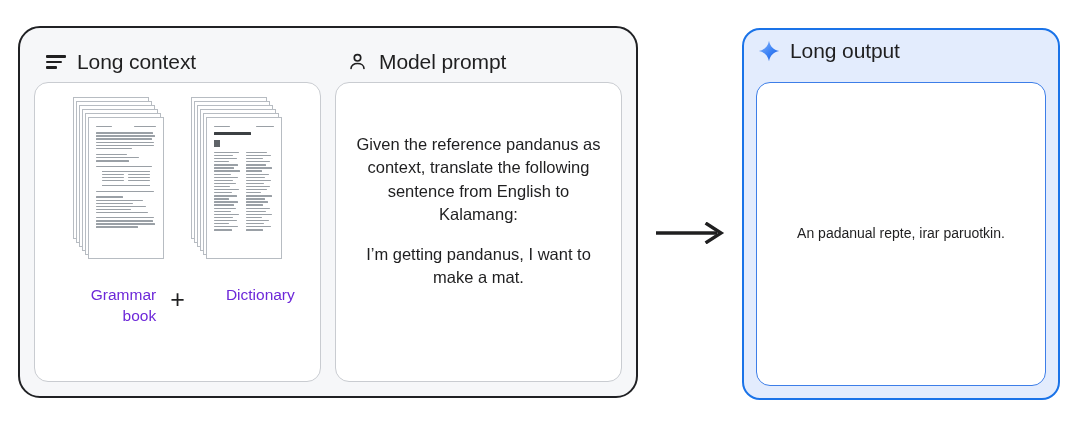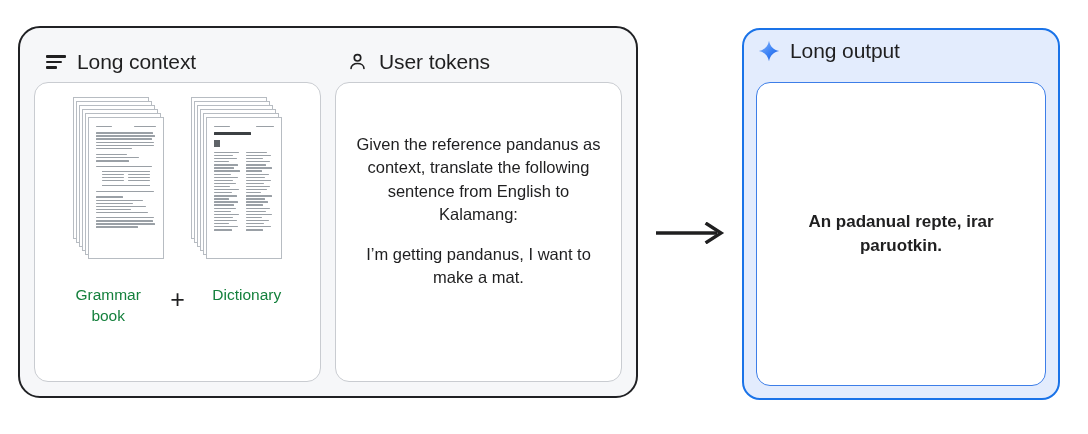--- a/index.html
+++ b/index.html
@@ -171,23 +171,23 @@
     left: 0;
     top: 202px;
     width: 100%;
     display: flex;
     align-items: flex-start;
     justify-content: center;
     gap: 14px;
   }
   .doc-label {
     font-size: 15.5px;
-    color: #15803d;
+    color: #6d28d9;
     line-height: 1.35;
-    text-align: center;
+    text-align: right;
     width: 96px;
   }
   .doc-plus {
     font-size: 25px;
     color: #1f1f20;
     line-height: 1;
     padding-top: 2px;
     font-weight: 400;
   }
   .tokens-label {
@@ -261,24 +261,23 @@
     border: 1.6px solid #3d7ee8;
     border-radius: 14px;
     box-sizing: border-box;
     display: flex;
     align-items: center;
     justify-content: center;
     padding: 0 22px;
   }
   .output-text {
     text-align: center;
-    font-size: 17px;
+    font-size: 14px;
     line-height: 1.42;
     color: #1f1f20;
-    font-weight: bold;
   }
 </style>
 </head>
 <body>
 
 <div id="input-panel">
   <div class="panel-columns">
 
     <div class="panel-col">
       <div class="col-header">
@@ -441,21 +440,21 @@
     </div>
 
     <div class="panel-col">
       <div class="col-header">
         <span>
           <svg class="user-icon" viewBox="0 0 24 24" fill="none" stroke="#1f1f20" stroke-width="1.9" stroke-linecap="round" stroke-linejoin="round">
             <circle cx="12" cy="7.2" r="3.7"></circle>
             <path d="M4.6 19.4c0-3.6 3.3-5.7 7.4-5.7s7.4 2.1 7.4 5.7"></path>
           </svg>
         </span>
-        <span class="col-header-title">User tokens</span>
+        <span class="col-header-title">Model prompt</span>
       </div>
 
       <div class="inner-card">
         <div class="prompt-body">
           <div class="para1">Given the reference pandanus as context, translate the following sentence from English to Kalamang:</div>
           <div class="para2">I’m getting pandanus, I want to make a mat.</div>
         </div>
       </div>
     </div>
 

